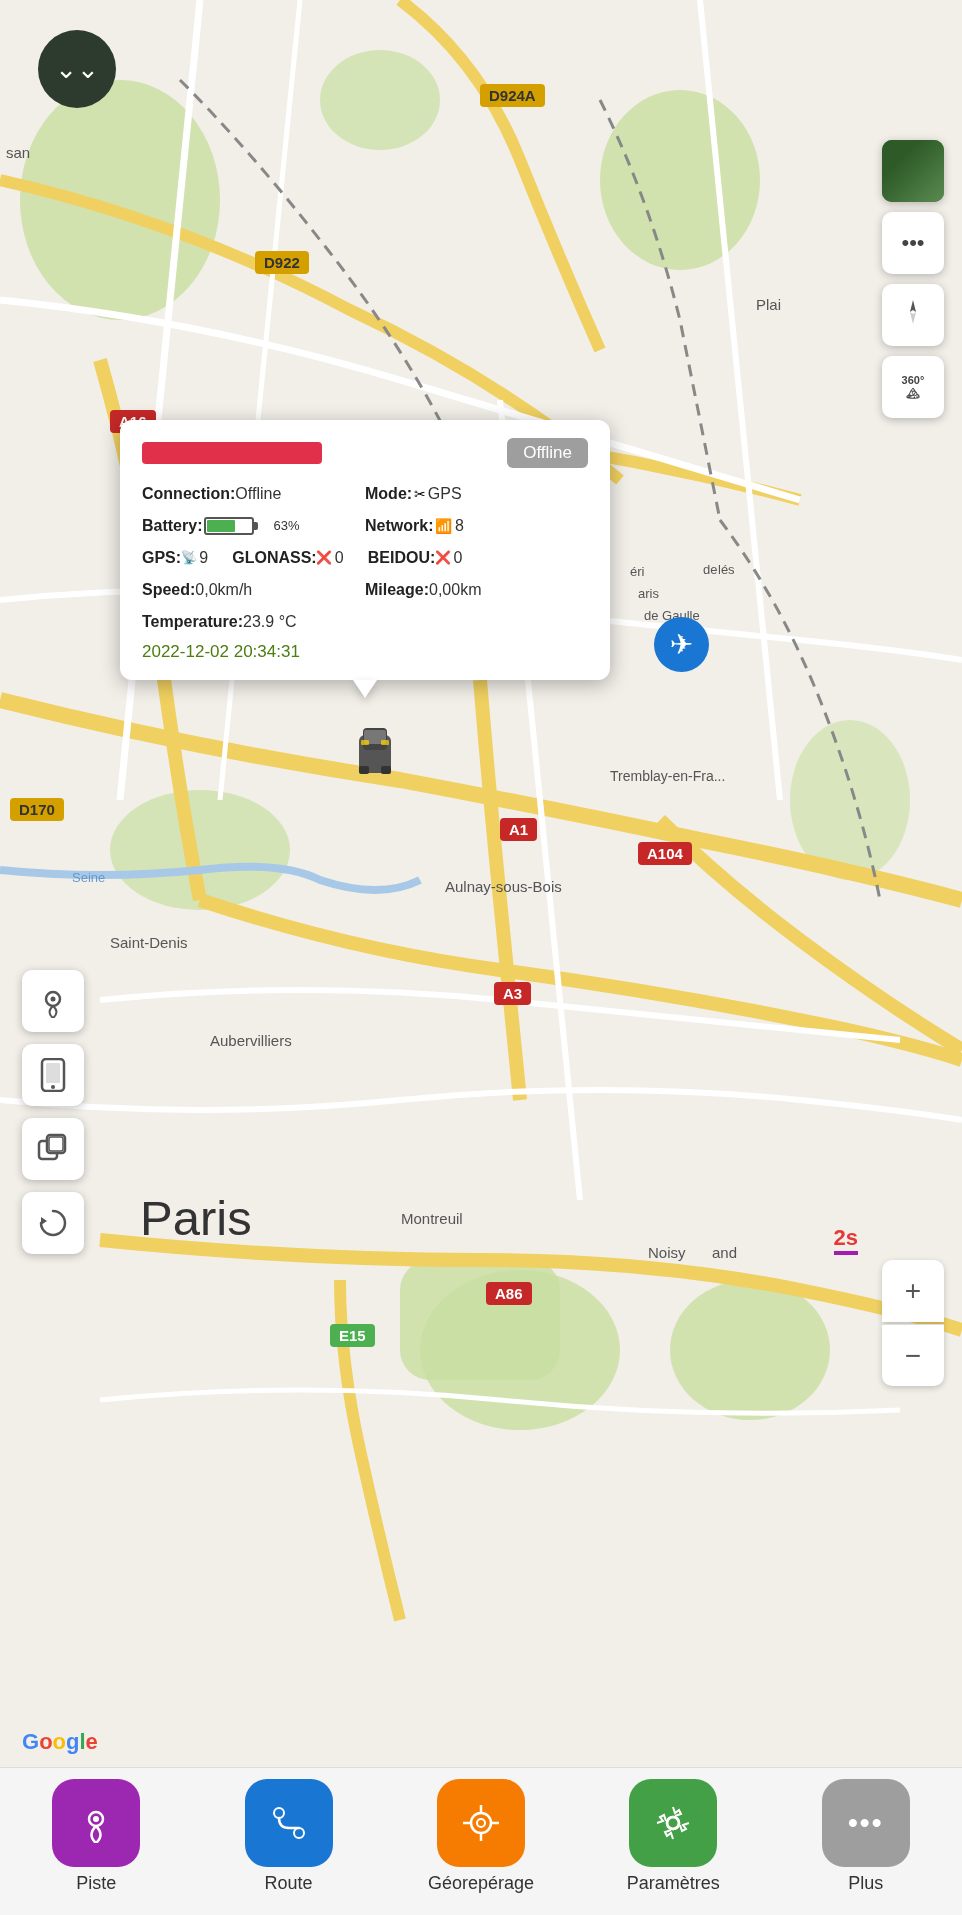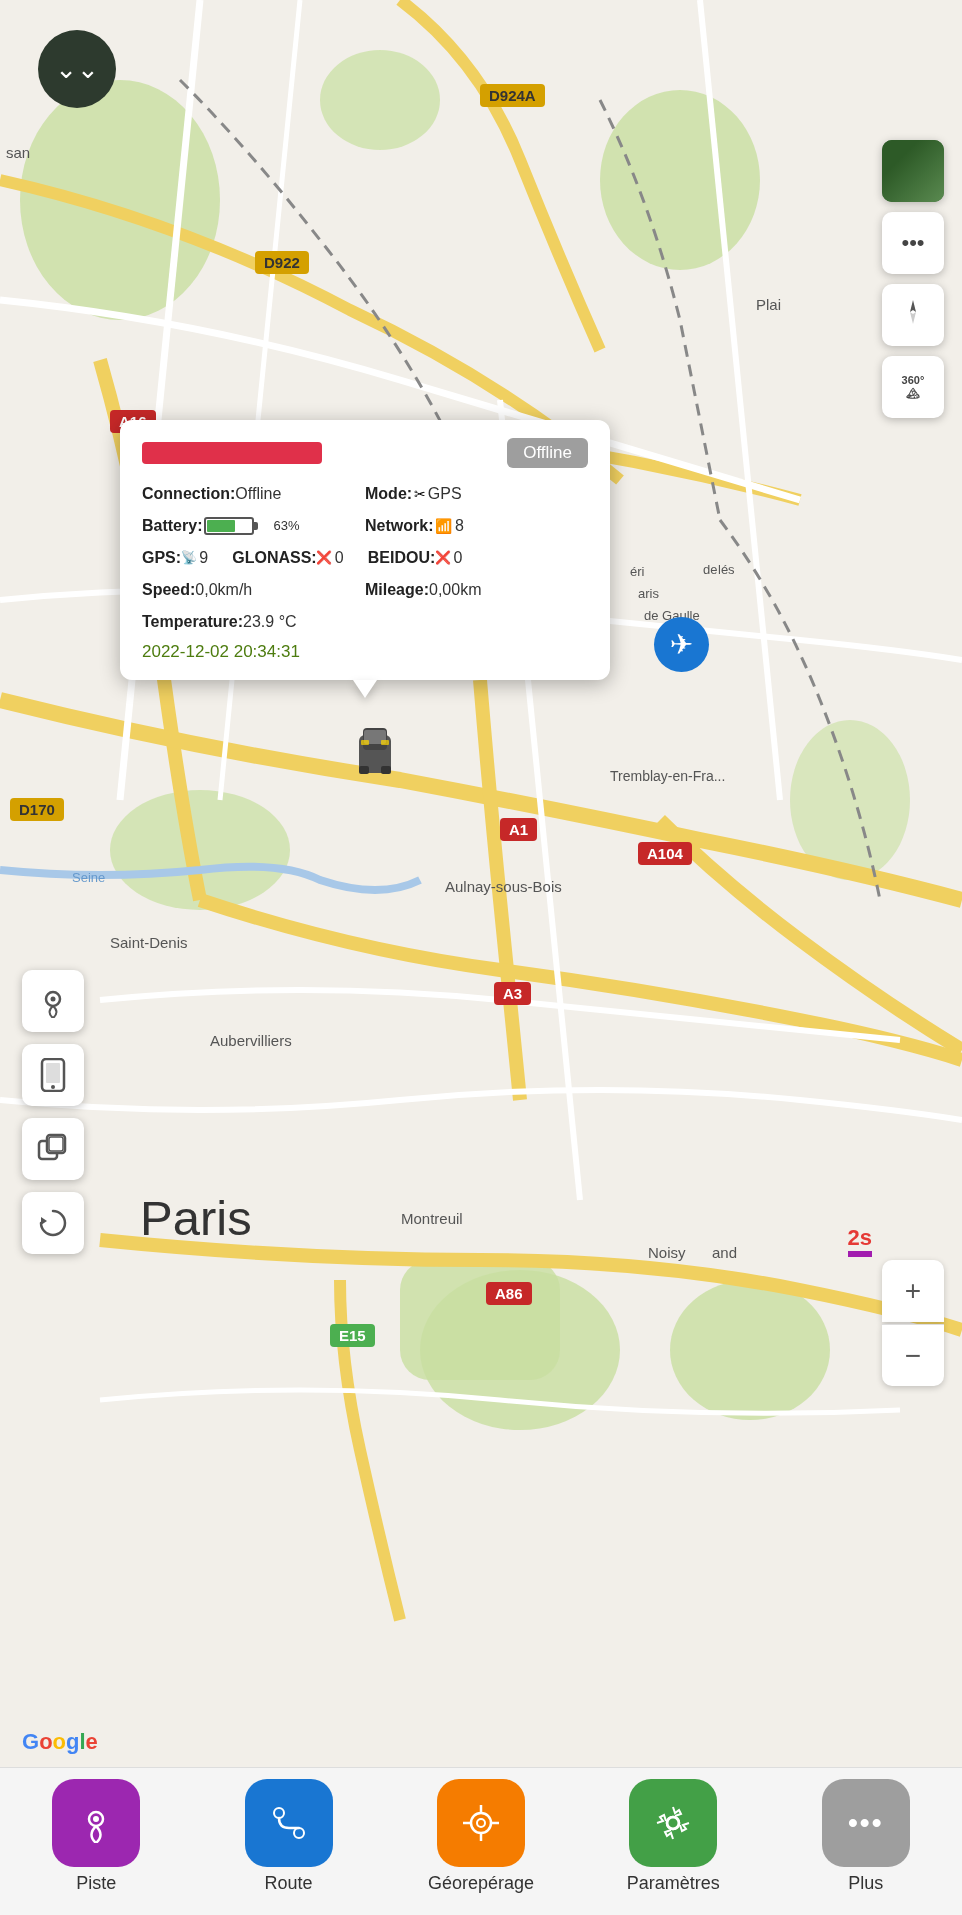--- a/index.html
+++ b/index.html
@@ -201,26 +201,26 @@
     }
 
     .map-btn-icon {
       font-size: 22px;
       color: #444;
     }
 
     
     .zoom-interval {
       position: absolute;
-      right: 90px;
+      right: 104px;
       top: 1225px;
       font-size: 22px;
       font-weight: bold;
       color: #e53935;
-      border-bottom: 6px solid #a21caf;
+      border-bottom: 4px solid #a21caf;
       z-index: 200;
     }
 
     
     .zoom-controls {
       position: absolute;
       right: 18px;
       top: 1260px;
       display: flex;
       flex-direction: column;

